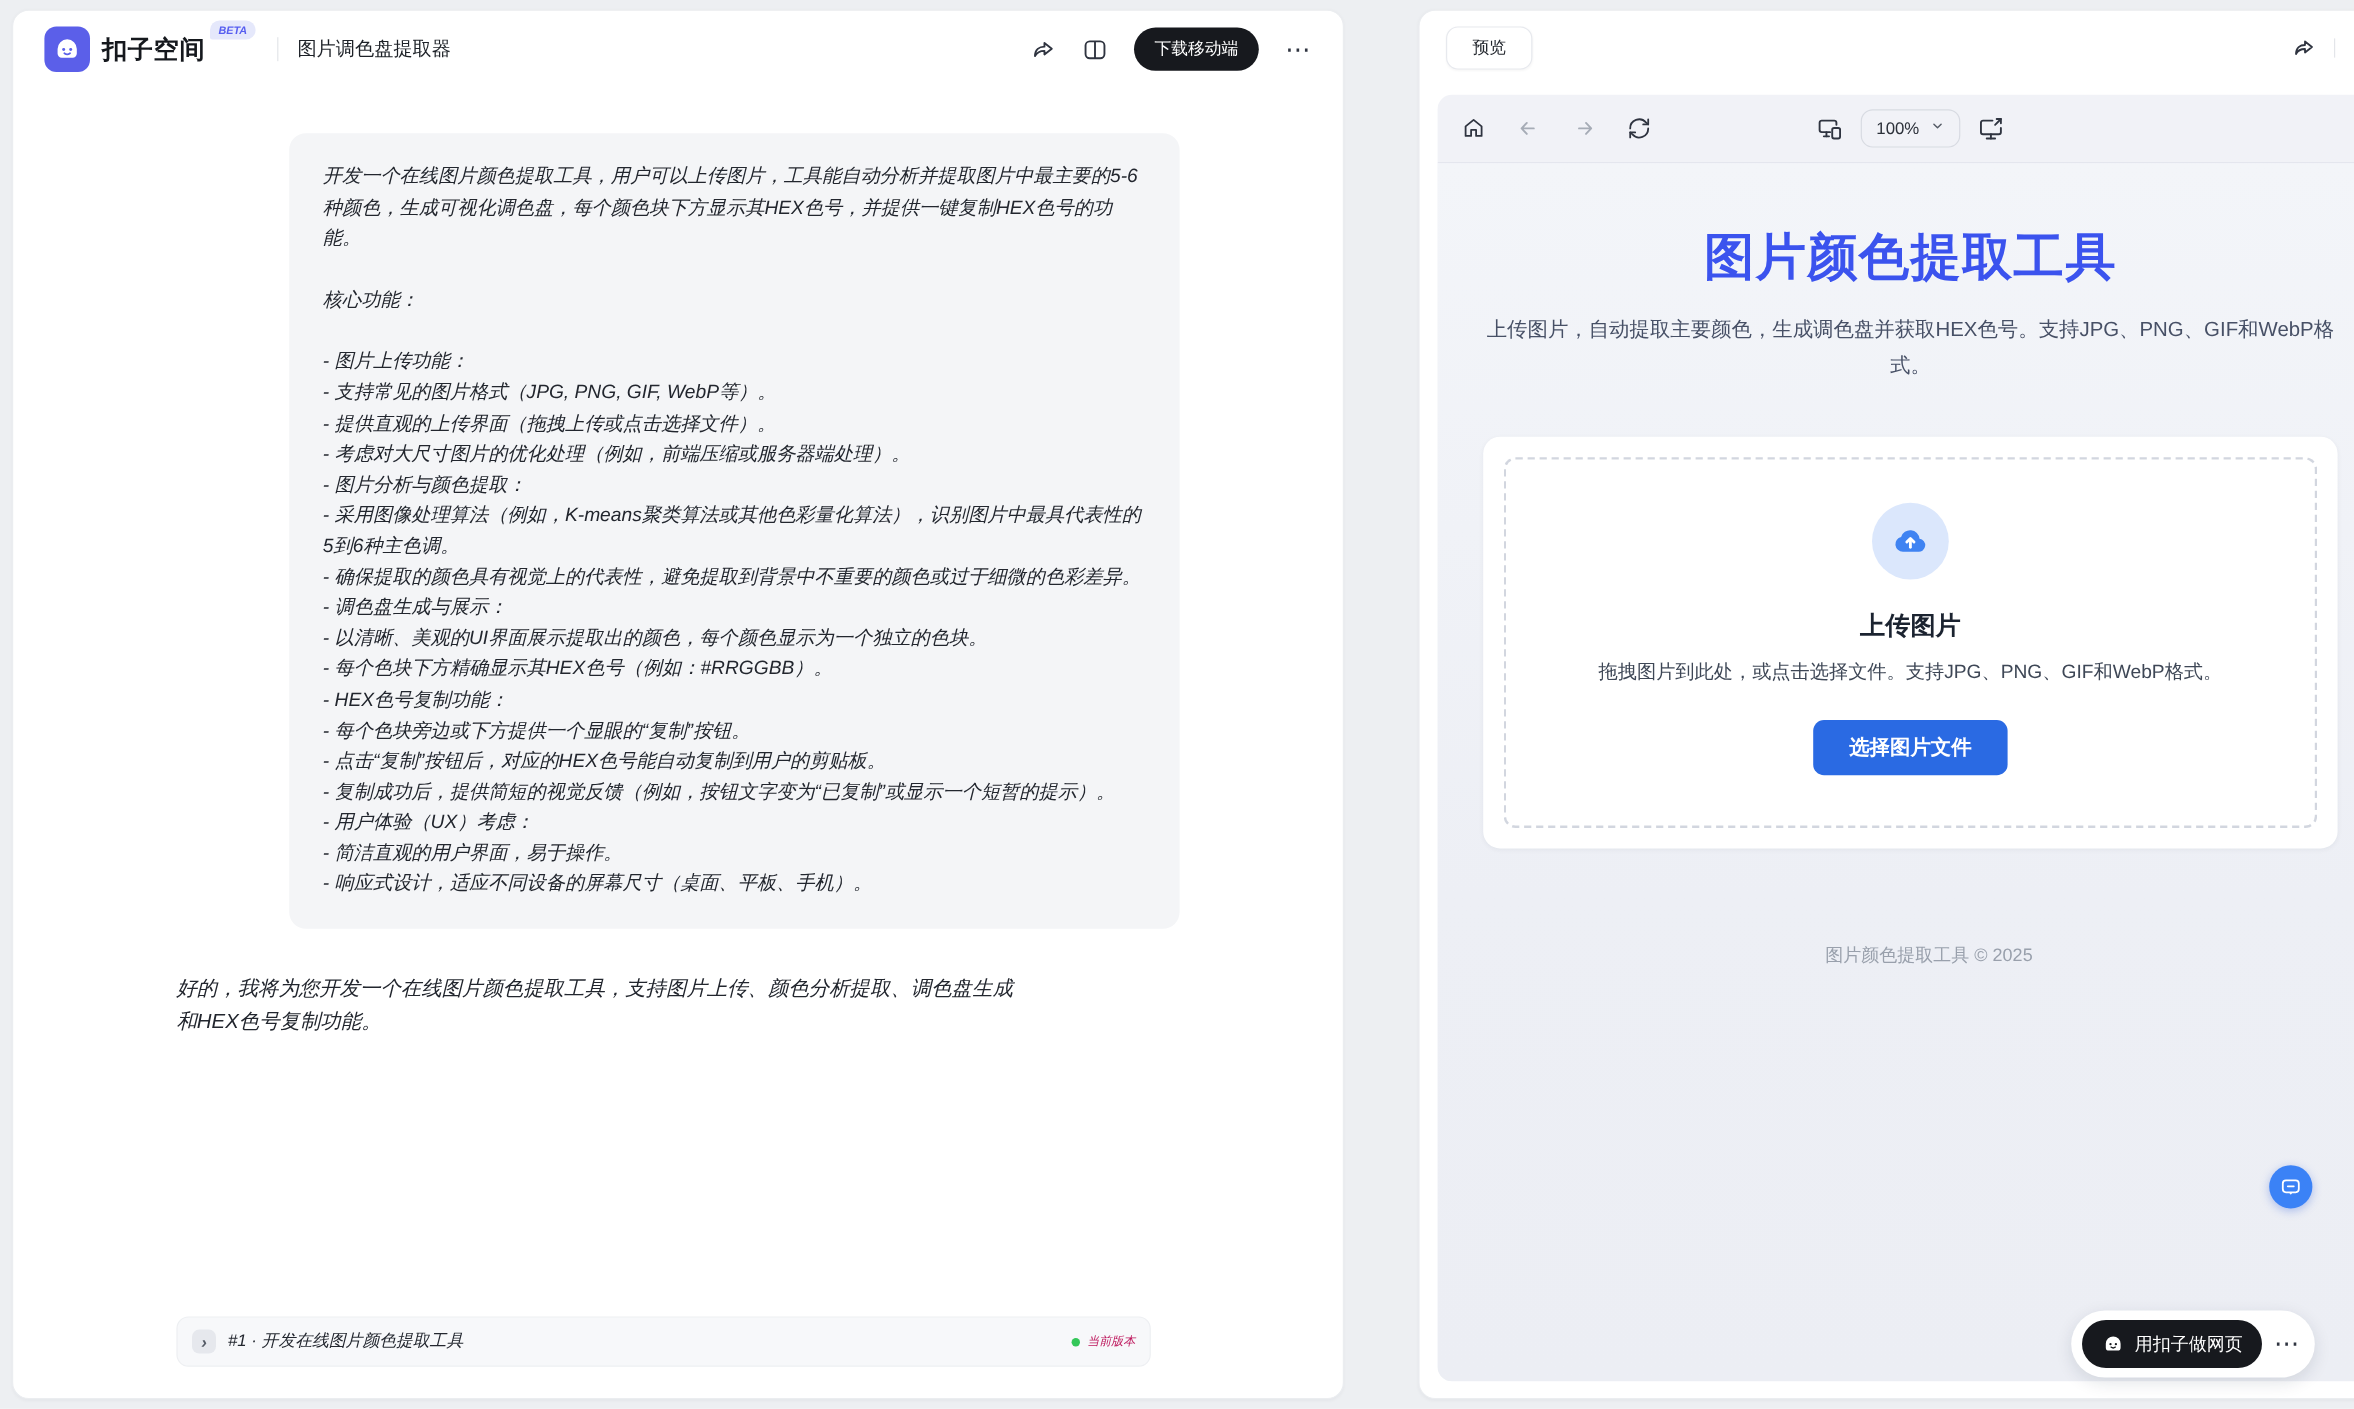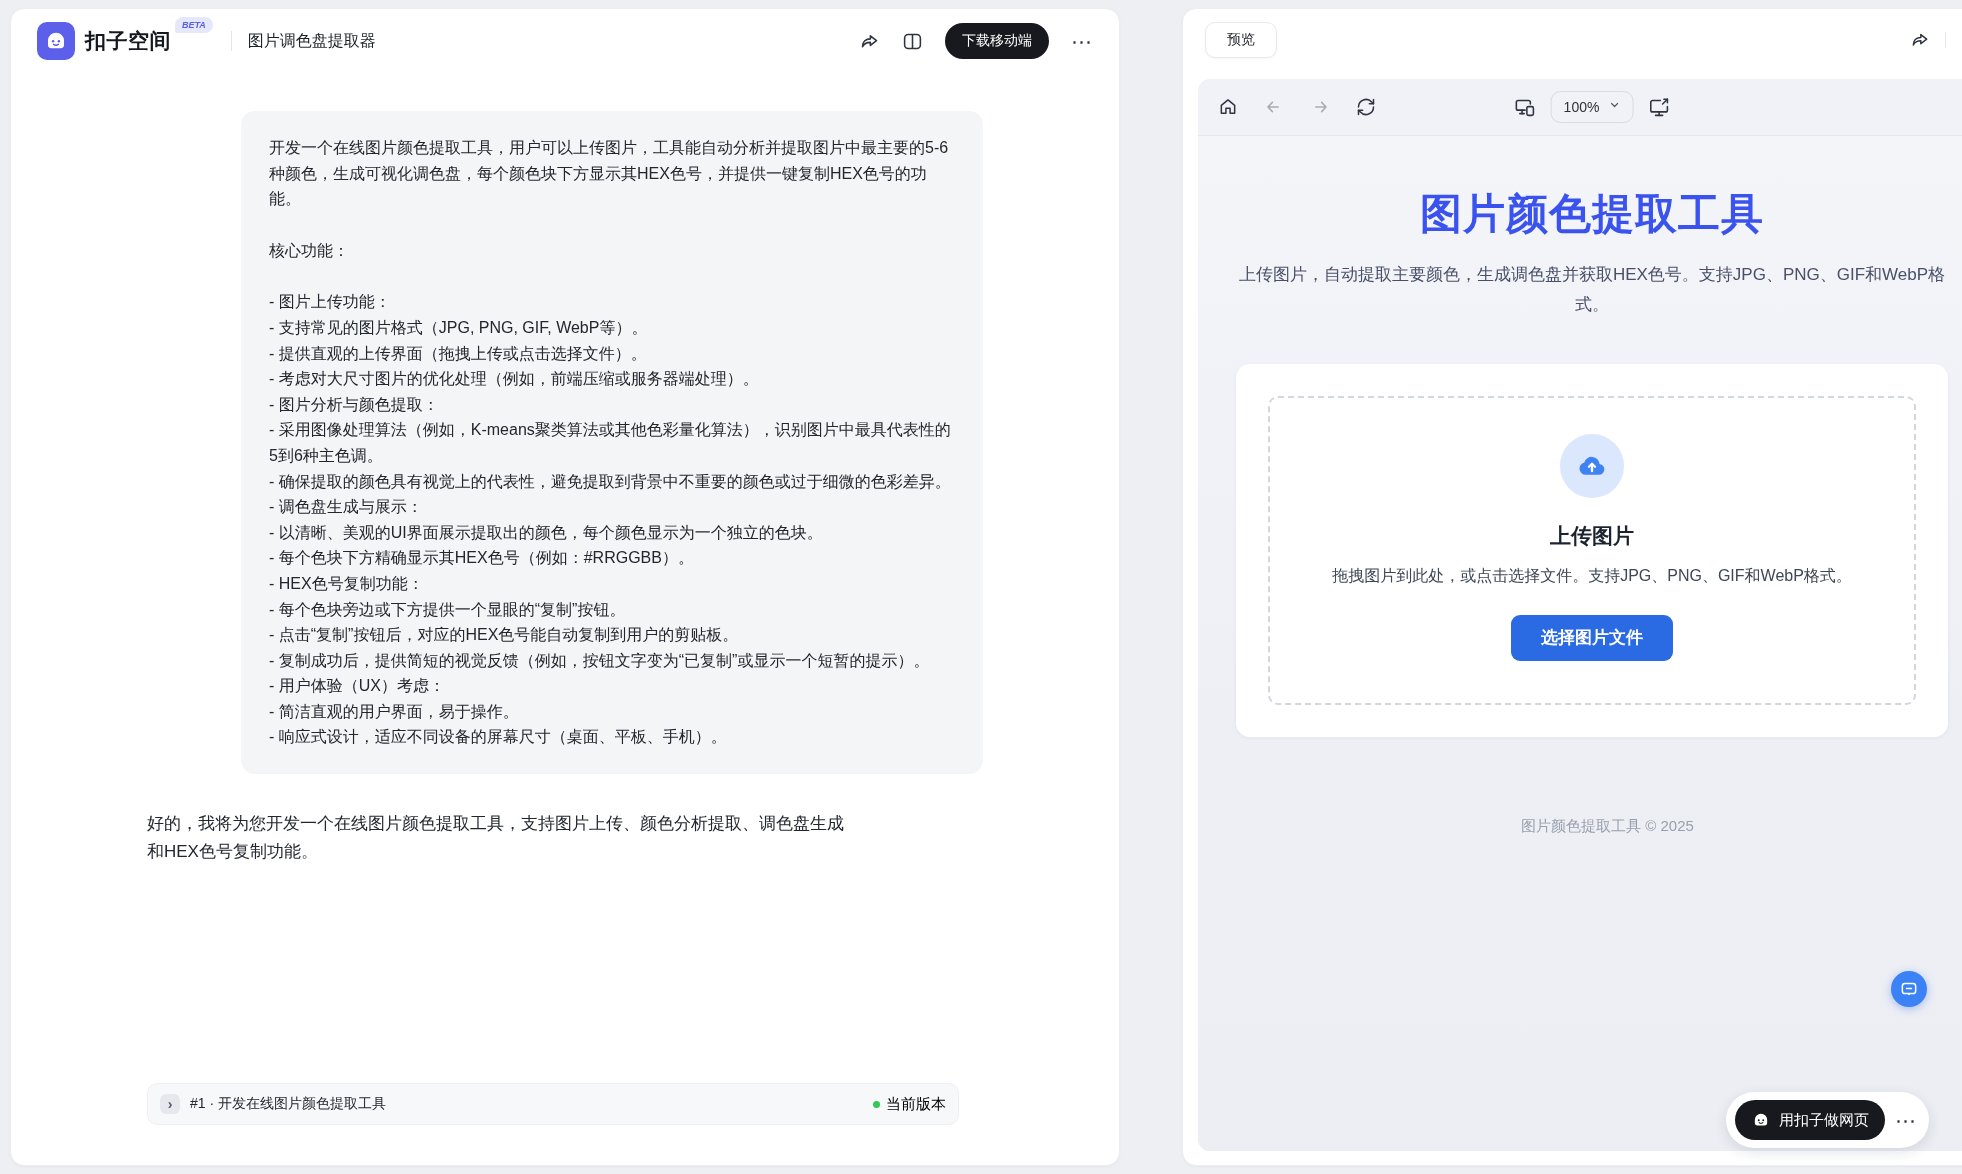--- a/index.html
+++ b/index.html
@@ -24,33 +24,33 @@
   .beta{font-size:9px;font-weight:700;font-style:italic;color:#575ef0;background:#e5e8fb;
         border-radius:8px 8px 8px 2px;padding:3px 7px;margin-left:4px;align-self:flex-start;margin-top:8px;}
   .hdr-divider{width:1px;height:20px;background:#e3e5e9;margin:0 16px 0 18px;}
   .doc-title{font-size:16px;color:#1d2127;}
   .lp-header-right{margin-left:auto;display:flex;align-items:center;gap:22px;}
   .icon-btn{color:#2f3440;display:flex;align-items:center;cursor:pointer;background:none;border:none;}
   .btn-dark{background:var(--pill-black);color:#fff;font-size:14px;padding:9px 17px;border-radius:999px;
             border:none;cursor:pointer;}
   .ellipsis-btn{font-size:21px;color:#2f3440;letter-spacing:1px;line-height:1;background:none;border:none;cursor:pointer;}
   .lp-body{flex:1;display:flex;flex-direction:column;align-items:flex-start;
-           padding:38px 0 40px 136px;overflow:hidden;}
+           padding:38px 0 26px 136px;overflow:hidden;font-style:italic;}
   .user-bubble{width:742px;margin-left:94px;background:#f4f5f7;border-radius:14px;
                padding:24px 28px;font-size:16px;line-height:1.6;color:#22262e;}
   .msg-para{margin-bottom:26px;}
   .msg-line{margin:0;}
   .reply{width:700px;margin-top:36px;font-size:17px;line-height:1.65;color:#22262e;}
   .reply p + p{margin-top:28px;}
   .version-row{margin-top:auto;width:812px;height:42px;background:#f7f8fa;border:1px solid #edeff2;
                border-radius:10px;display:flex;align-items:center;gap:10px;padding:0 12px;cursor:pointer;}
   .prompt-ico{width:20px;height:20px;border-radius:6px;background:#e6e8ed;color:#555b66;
               font-size:14px;font-weight:700;display:flex;align-items:center;justify-content:center;flex:none;}
   .version-label{font-size:14px;color:#23272f;}
-  .version-status{margin-left:auto;display:flex;align-items:center;gap:6px;font-size:15px;color:#000000;}
+  .version-status{margin-left:auto;display:flex;align-items:center;gap:6px;font-size:10px;color:#be185d;}
   .dot-green{width:7px;height:7px;border-radius:50%;background:var(--success-green);}
   
   .card-right{left:1182px;width:820px;height:1158px;}
   .rp-header{height:62px;display:flex;align-items:center;padding:0 22px;}
   .tab{border:1px solid #e7e9ee;border-radius:10px;padding:8px 21px;font-size:14px;color:#23272e;
        background:#fff;box-shadow:0 1px 2px rgba(0,0,0,.04);cursor:pointer;}
   .rp-header-right{margin-left:auto;display:flex;align-items:center;gap:15px;}
   .vdiv{width:1px;height:16px;background:#e3e5e9;}
   .frame{position:absolute;left:15px;top:70px;right:15px;bottom:14px;background:#f1f2f7;border-radius:12px;}
   .frame-toolbar{height:56px;display:flex;align-items:center;padding:0 20px;position:relative;}
@@ -59,21 +59,21 @@
   .tb-center{position:absolute;left:50%;transform:translateX(-50%);display:flex;align-items:center;
              gap:15px;color:#2f3440;}
   .zoom-box{display:flex;gap:9px;border:1px solid #d8dbe2;border-radius:10px;
             padding:7px 12px;font-size:14px;color:#2c313a;background:transparent;cursor:pointer;}
   .viewport{position:absolute;left:0;right:0;top:56px;bottom:0;border-top:1px solid #e4e6ee;
             border-radius:0 0 12px 12px;overflow:hidden;text-align:center;
             background:linear-gradient(180deg,#f3f5f9 0%,#edeff5 60%,#eceef4 100%);}
   .pv-title{margin-top:50px;font-size:42px;font-weight:800;color:var(--title-blue);letter-spacing:1px;}
   .pv-subtitle{margin:18px auto 0;width:730px;font-size:17px;line-height:1.75;color:#475066;}
   .upload-card{margin:44px auto 0;width:712px;background:#fff;border-radius:14px;
-               box-shadow:0 1px 4px rgba(20,30,60,.05);padding:32px;}
+               box-shadow:0 1px 4px rgba(20,30,60,.05);padding:17px;}
   .dropzone{border:2px dashed #d2d6df;border-radius:10px;padding:36px 20px 42px;
             display:flex;flex-direction:column;align-items:center;cursor:pointer;}
   .up-circle{width:64px;height:64px;border-radius:50%;background:#dbe7fc;
              display:flex;align-items:center;justify-content:center;}
   .up-heading{margin-top:24px;font-size:21px;font-weight:700;color:#1b2330;}
   .up-desc{margin-top:12px;width:570px;font-size:16px;line-height:1.7;color:#3e4756;}
   .up-btn{margin-top:26px;height:46px;padding:0 30px;background:var(--accent-blue);color:#fff;
           border:none;border-radius:9px;font-size:17px;font-weight:700;cursor:pointer;}
   .pv-footer{margin-top:80px;font-size:15px;color:#99a0ac;padding-left:31px;}
   

